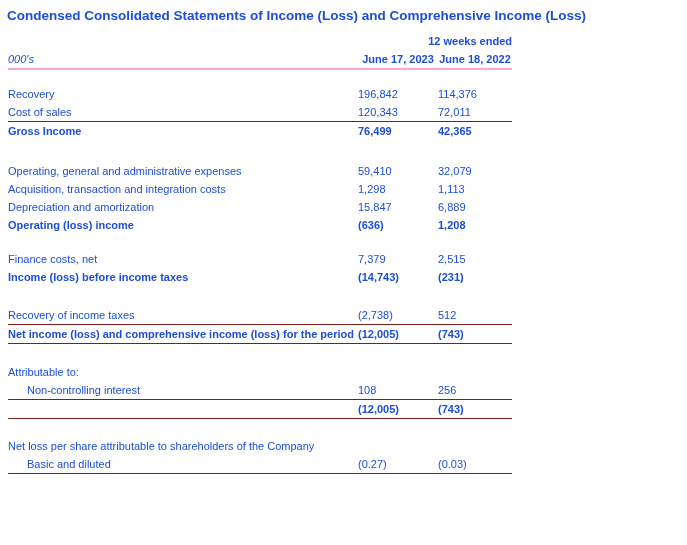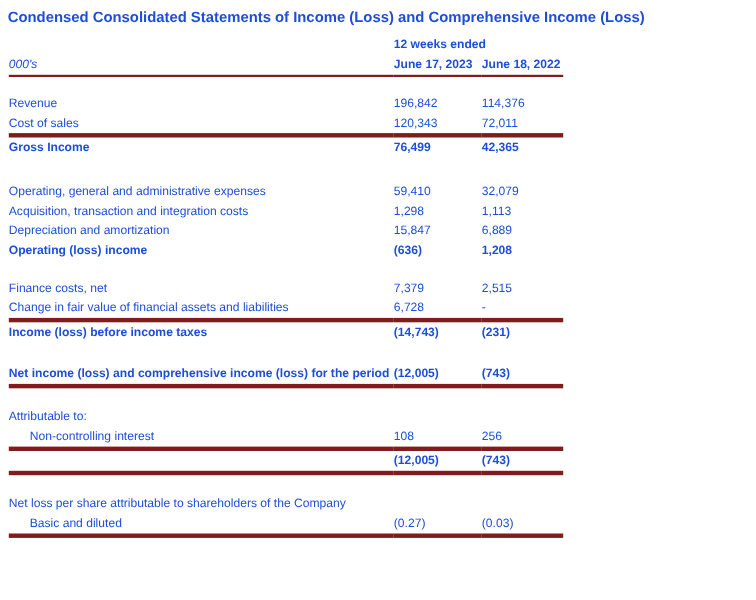--- a/index.html
+++ b/index.html
@@ -31,25 +31,25 @@
     height: 18px;
     padding: 0;
     vertical-align: bottom;
     white-space: nowrap;
     overflow: hidden;
   }
   td.lbl { padding-left: 3px; text-align: left; }
   td.num { padding-right: 1px; }
   tr.indent td.lbl { padding-left: 19px; }
   tr.bold td { font-weight: 700; }
-  tr.rule td { border-bottom: 4px solid #7f1d1d; }
-  tr.hdr-rule td { border-bottom: 2px solid #7f1d1d; }
+  tr.rule td { border-bottom: 1px solid #7f1d1d; }
+  tr.hdr-rule td { border-bottom: 2px solid #f9a8d4; }
   td.units { font-style: italic; }
-  td.period { text-align: left; font-weight: 700; }
-  td.colhdr { font-weight: 700; text-align: left; padding-right: 1px; }
+  td.period { text-align: right; font-weight: 700; }
+  td.colhdr { font-weight: 700; text-align: center; padding-right: 1px; }
   tr.sp16 td { height: 16px; line-height: 16px; }
   tr.sp19 td { height: 19px; line-height: 19px; }
   tr.sp20 td { height: 20px; line-height: 20px; }
   tr.sp22 td { height: 22px; line-height: 22px; }
 </style>
 </head>
 <body>
 
 <div class="page">
 
@@ -72,21 +72,21 @@
       <td class="lbl units">000's</td>
       <td class="colhdr">June 17, 2023</td>
       <td class="colhdr">June 18, 2022</td>
     </tr>
 
     <tr class="sp16">
           <td colspan="3"></td>
         </tr>
 
     <tr>
-      <td class="lbl">Revenue</td>
+      <td class="lbl">Recovery</td>
       <td class="num">196,842</td>
       <td class="num">114,376</td>
     </tr>
     <tr class="rule">
       <td class="lbl">Cost of sales</td>
       <td class="num">120,343</td>
       <td class="num">72,011</td>
     </tr>
     <tr class="bold">
       <td class="lbl">Gross Income</td>
@@ -121,35 +121,35 @@
 
     <tr class="sp16">
           <td colspan="3"></td>
         </tr>
 
     <tr>
       <td class="lbl">Finance costs, net</td>
       <td class="num">7,379</td>
       <td class="num">2,515</td>
     </tr>
-    <tr class="rule">
-      <td class="lbl">Change in fair value of financial assets and liabilities</td>
-      <td class="num">6,728</td>
-      <td class="num">-</td>
-    </tr>
     <tr class="bold">
       <td class="lbl">Income (loss) before income taxes</td>
       <td class="num">(14,743)</td>
       <td class="num">(231)</td>
     </tr>
 
     <tr class="sp20">
           <td colspan="3"></td>
         </tr>
 
+    <tr class="rule">
+      <td class="lbl">Recovery of income taxes</td>
+      <td class="num">(2,738)</td>
+      <td class="num">512</td>
+    </tr>
     <tr class="bold rule">
       <td class="lbl">Net income (loss) and comprehensive income (loss) for the period</td>
       <td class="num">(12,005)</td>
       <td class="num">(743)</td>
     </tr>
 
     <tr class="sp19">
           <td colspan="3"></td>
         </tr>
 

